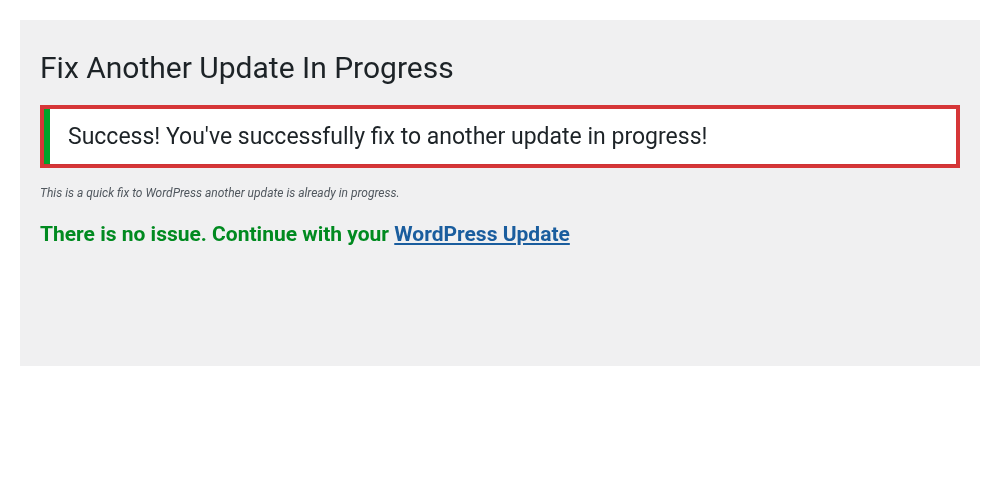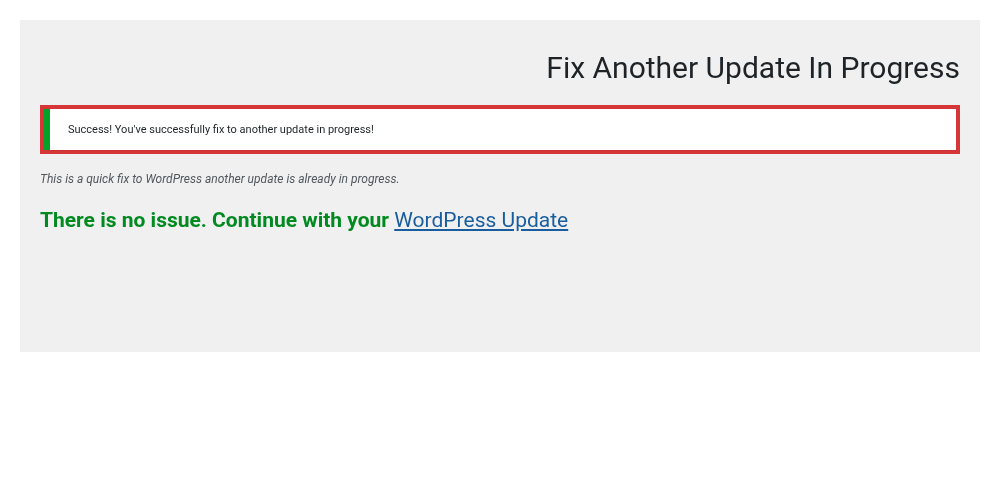--- a/index.html
+++ b/index.html
@@ -16,53 +16,52 @@
     }
     .panel {
       background: #f0f0f1;
       padding: 30px 20px 120px 20px;
     }
     .page-title {
       font-size: 30px;
       font-weight: 400;
       color: #1d2327;
       margin-bottom: 20px;
-      text-align: right;
     }
     .notice-highlight {
       border: 4px solid #d63638;
       padding: 0;
       margin-bottom: 18px;
     }
     .notice {
       background: #ffffff;
       border-left: 6px solid #00a32a;
       padding: 14px 18px;
       box-shadow: 0 1px 1px rgba(0,0,0,0.04);
     }
     .notice p {
-      font-size: 11px;
+      font-size: 23px;
       color: #1d2327;
       margin: 0;
     }
     .description {
       font-style: italic;
       font-size: 12px;
       color: #50575e;
       margin-bottom: 22px;
     }
     .status-line {
       font-size: 21px;
       font-weight: 700;
       color: #008a20;
     }
     .status-link {
       color: #1a5d9e;
       text-decoration: underline;
-      font-weight: 400;
+      font-weight: 700;
     }
   </style>
 </head>
 <body>
 
 <div class="panel">
   <h1 class="page-title">Fix Another Update In Progress</h1>
 
   <div class="notice-highlight">
     <div class="notice">

